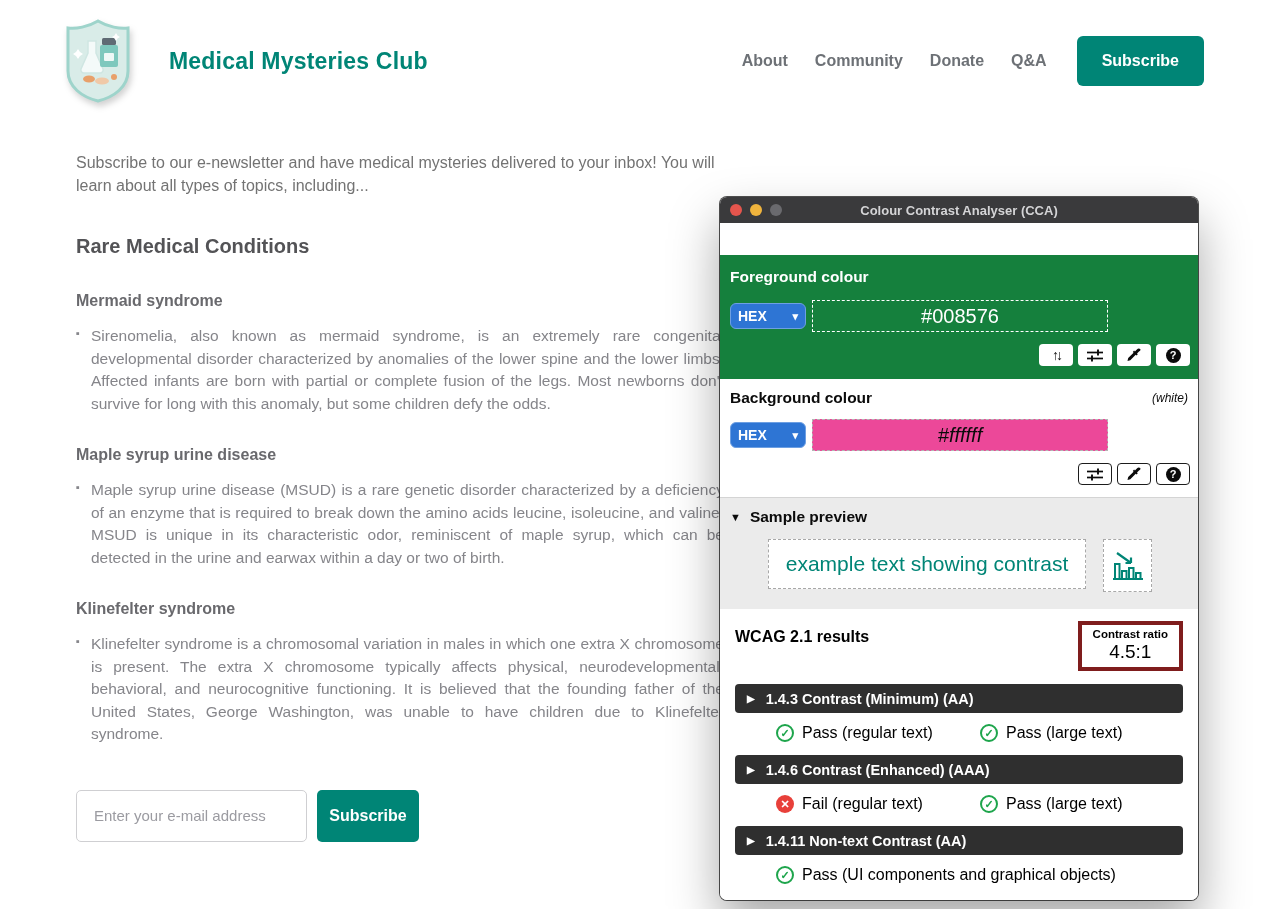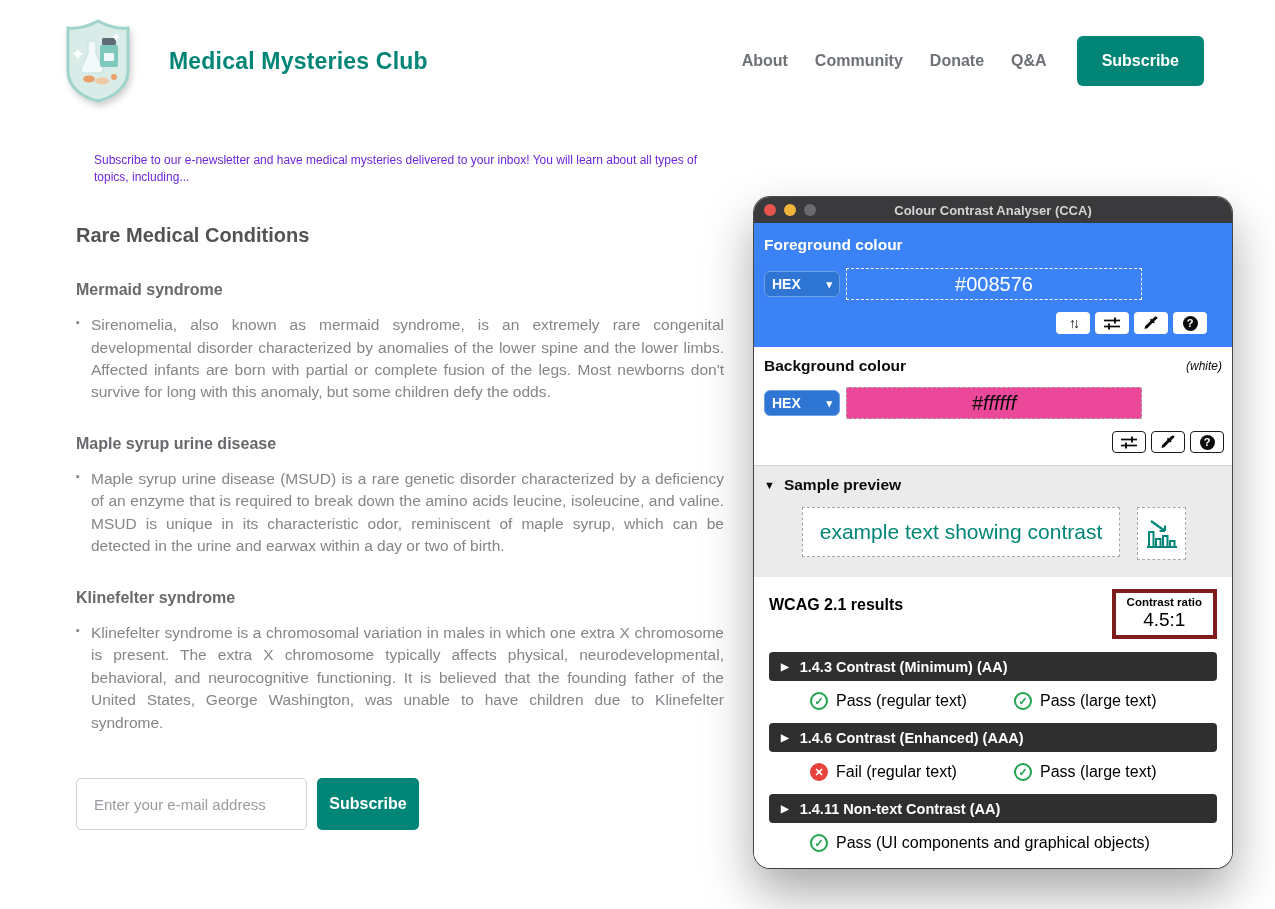--- a/index.html
+++ b/index.html
@@ -14,48 +14,48 @@
   .brand { margin-left:37px; font-size:23px; font-weight:bold; color:#008576; letter-spacing:.2px; }
   .nav { margin-left:auto; display:flex; align-items:center; gap:27px; }
   .nav-link { color:#6d7176; font-size:16px; font-weight:bold; text-decoration:none; cursor:pointer; }
   .btn-subscribe-hdr { margin-left:30px; background:#008576; color:#fff; border:none;
                        border-radius:6px; font-size:16px; font-weight:bold;
                        padding:16px 25px; cursor:pointer; font-family:inherit; }
 
   
   .article { position:absolute; left:76px; top:152px; width:648px; }
   .article h1 { font-size:42px; font-weight:bold; color:#525255; letter-spacing:.3px; margin-bottom:42px; }
-  .intro { font-size:12px; line-height:1.42; color:#6d28d9; margin-bottom:38px;margin-left:18px; }
+  .intro { font-size:16px; line-height:1.42; color:#737373; margin-bottom:38px; }
   .article h2 { font-size:20px; font-weight:bold; color:#535356; margin-bottom:34px; }
   .cond { margin-bottom:31px; }
   .cond h3 { font-size:16px; font-weight:bold; color:#69696d; margin-bottom:15px; }
   .cond .bullet { position:relative; padding-left:15px; text-align:justify;
                   font-size:15.5px; line-height:1.45; color:#85858a; }
   .cond .bullet::before { content:"▪"; position:absolute; left:0; top:1px; font-size:11px; color:#85858a; }
 
   .signup { display:flex; margin-top:44px; align-items:stretch; }
   .email-input { width:231px; height:52px; border:1px solid #cfcfd2; border-radius:5px;
                  padding:0 17px; font-size:15px; color:#555; font-family:inherit; }
   .email-input::placeholder { color:#9b9ba1; }
   .btn-subscribe-form { margin-left:10px; width:102px; background:#008576; color:#fff;
                         border:none; border-radius:5px; font-size:16px; font-weight:bold;
                         cursor:pointer; font-family:inherit; }
 
   
-  .cca { position:absolute; left:754px; top:197px; width:478px; background:#fff;
-         border-radius:16px; overflow:hidden;
+  .cca { position:absolute; left:720px; top:197px; width:478px; background:#fff;
+         border-radius:7px; overflow:hidden;
          box-shadow:0 0 0 1px rgba(20,20,20,.75), 0 24px 50px rgba(0,0,0,.35); }
   .titlebar { height:26px; background:#3a3a3c; position:relative; display:flex; align-items:center; }
   .lights { display:flex; gap:8px; margin-left:10px; z-index:2; }
   .light { width:12px; height:12px; border-radius:50%; cursor:pointer; }
   .light.red { background:#e5554d; } .light.yellow { background:#f0b43d; } .light.gray { background:#6a6a6e; }
   .win-title { position:absolute; left:0; right:0; text-align:center; color:#d4d4d6;
                font-size:13px; font-weight:bold; }
 
-  .fg-section { background:#3b82f6; padding:10px 25px 13px 10px; }
+  .fg-section { background:#15803d; padding:10px 8px 13px 10px;margin-top:32px; }
   .fg-section .sec-label { color:#fff; font-weight:bold; font-size:15.5px; margin:3px 0 14px; }
   .color-row { display:flex; align-items:center; }
   .hex-select { width:76px; height:26px; background:#2e75d4; border:1px solid #6d9fe2; border-radius:6px;
                 color:#fff; font-size:14px; font-weight:bold; display:flex; align-items:center;
                 justify-content:space-between; padding:0 7px; cursor:pointer; }
   .hex-select .chev { font-size:11px; }
   .hex-input { margin-left:6px; width:296px; height:32px; text-align:center; font-size:20px;
                font-family:inherit; }
   .fg-section .hex-input { background:transparent; border:1px dashed #fff; color:#fff; }
   .icon-row { display:flex; justify-content:flex-end; gap:5px; margin-top:12px; }

